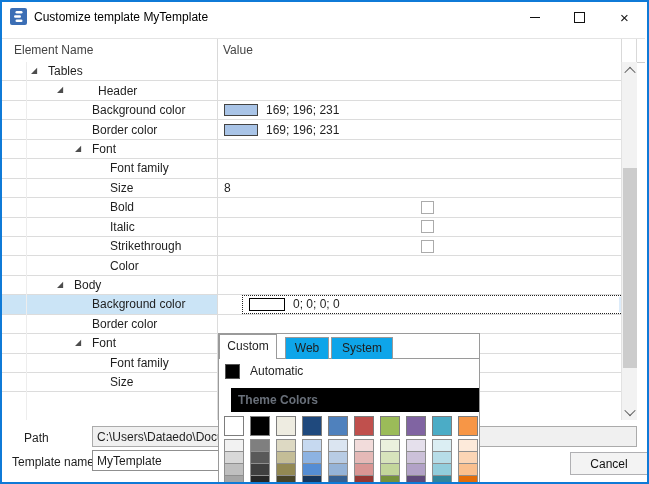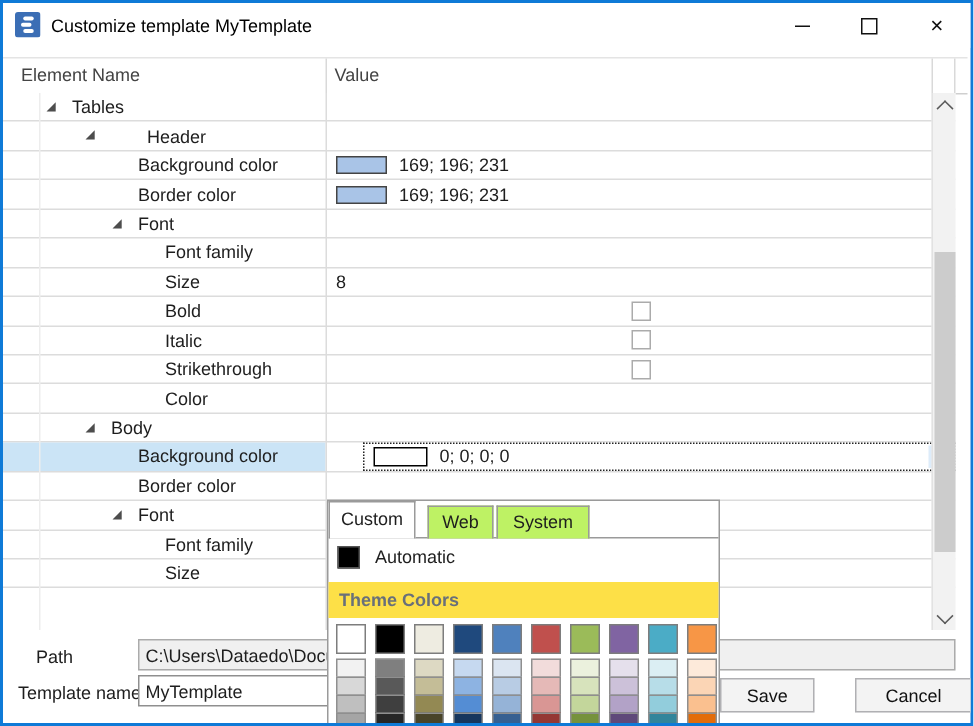--- a/index.html
+++ b/index.html
@@ -59,27 +59,27 @@
   .tname-input{left:90px;top:448px;width:388px;background:#fff;border:1px solid #8f8f8f;}
   .btn{position:absolute;top:450px;height:23px;background:#f3f3f3;border:1px solid #b0b0b3;
     font-family:"Liberation Sans",sans-serif;font-size:12px;color:#111;}
   .btn-save{left:478px;width:63px;}
   .btn-cancel{left:568px;width:78px;}
   
   .popup{position:absolute;left:216px;top:331px;width:262px;height:158px;background:#fff;
     border:1px solid #9a9a9a;box-sizing:border-box;z-index:30;}
   .tabs{position:relative;height:25px;}
   .tabs .underline{position:absolute;left:0;right:0;bottom:0;height:1px;background:#9a9a9a;}
-  .tab{position:absolute;box-sizing:border-box;border:1px solid #9a9a9a;border-bottom:none;background:#bef264;
+  .tab{position:absolute;box-sizing:border-box;border:1px solid #9a9a9a;border-bottom:none;background:#0ea5e9;
     text-align:center;font-size:12px;z-index:1;}
   .tab.inactive{top:3px;height:22px;line-height:21px;}
   .tab.active{top:0;height:25px;line-height:23px;z-index:3;background:#fff;}
   .auto-row{position:absolute;top:28px;left:6px;height:18px;display:flex;align-items:center;}
   .auto-swatch{display:inline-block;width:15px;height:15px;border:1px solid #555;box-sizing:border-box;margin-right:10px;}
-  .theme-band{position:absolute;top:54px;left:0;right:0;height:24px;background:#fde047;
+  .theme-band{position:absolute;top:54px;left:12px;right:0;height:24px;background:#000000;
     color:#69707a;font-weight:bold;line-height:24px;padding-left:7px;box-sizing:border-box;}
   .swatch-row{position:absolute;top:82px;left:5px;display:flex;gap:6px;}
   .tswatch{width:20px;height:20px;border:1px solid #7d7d7d;box-sizing:border-box;}
   .variants{position:absolute;top:105px;left:5px;display:flex;gap:6px;}
   .vcol{width:20px;display:flex;flex-direction:column;}
   .vc{width:20px;height:13px;border:1px solid #8f8f8f;box-sizing:border-box;margin-top:-1px;}
   .vc:first-child{margin-top:0;}
 </style>
 </head>
 <body>
@@ -257,21 +257,20 @@
     <div class="sthumb"></div>
     <div class="sbtn down">
         <span class="schev d"></span>
       </div>
   </div>
 
   <span class="flabel" style="left:10px;top:429px;margin-left:12px;">Path</span>
   <input class="finput path-input" readonly="" value="C:\Users\Dataedo\Docu" style="">
   <span class="flabel" style="left:10px;top:453px;">Template name:</span>
   <input class="finput tname-input" value="MyTemplate" style="">
-  <button class="btn btn-save">Save</button>
   <button class="btn btn-cancel">Cancel</button>
 
   <div class="popup">
     <div class="tabs" id="tabs">
       <div class="underline"></div>
     <div class="tab active" style="left: 0px; width: 58px;">Custom</div>
         <div class="tab inactive" style="left: 66px; width: 44px;">Web</div>
         <div class="tab inactive" style="left: 112px; width: 62px;">System</div>
       </div>
     <div class="auto-row">

